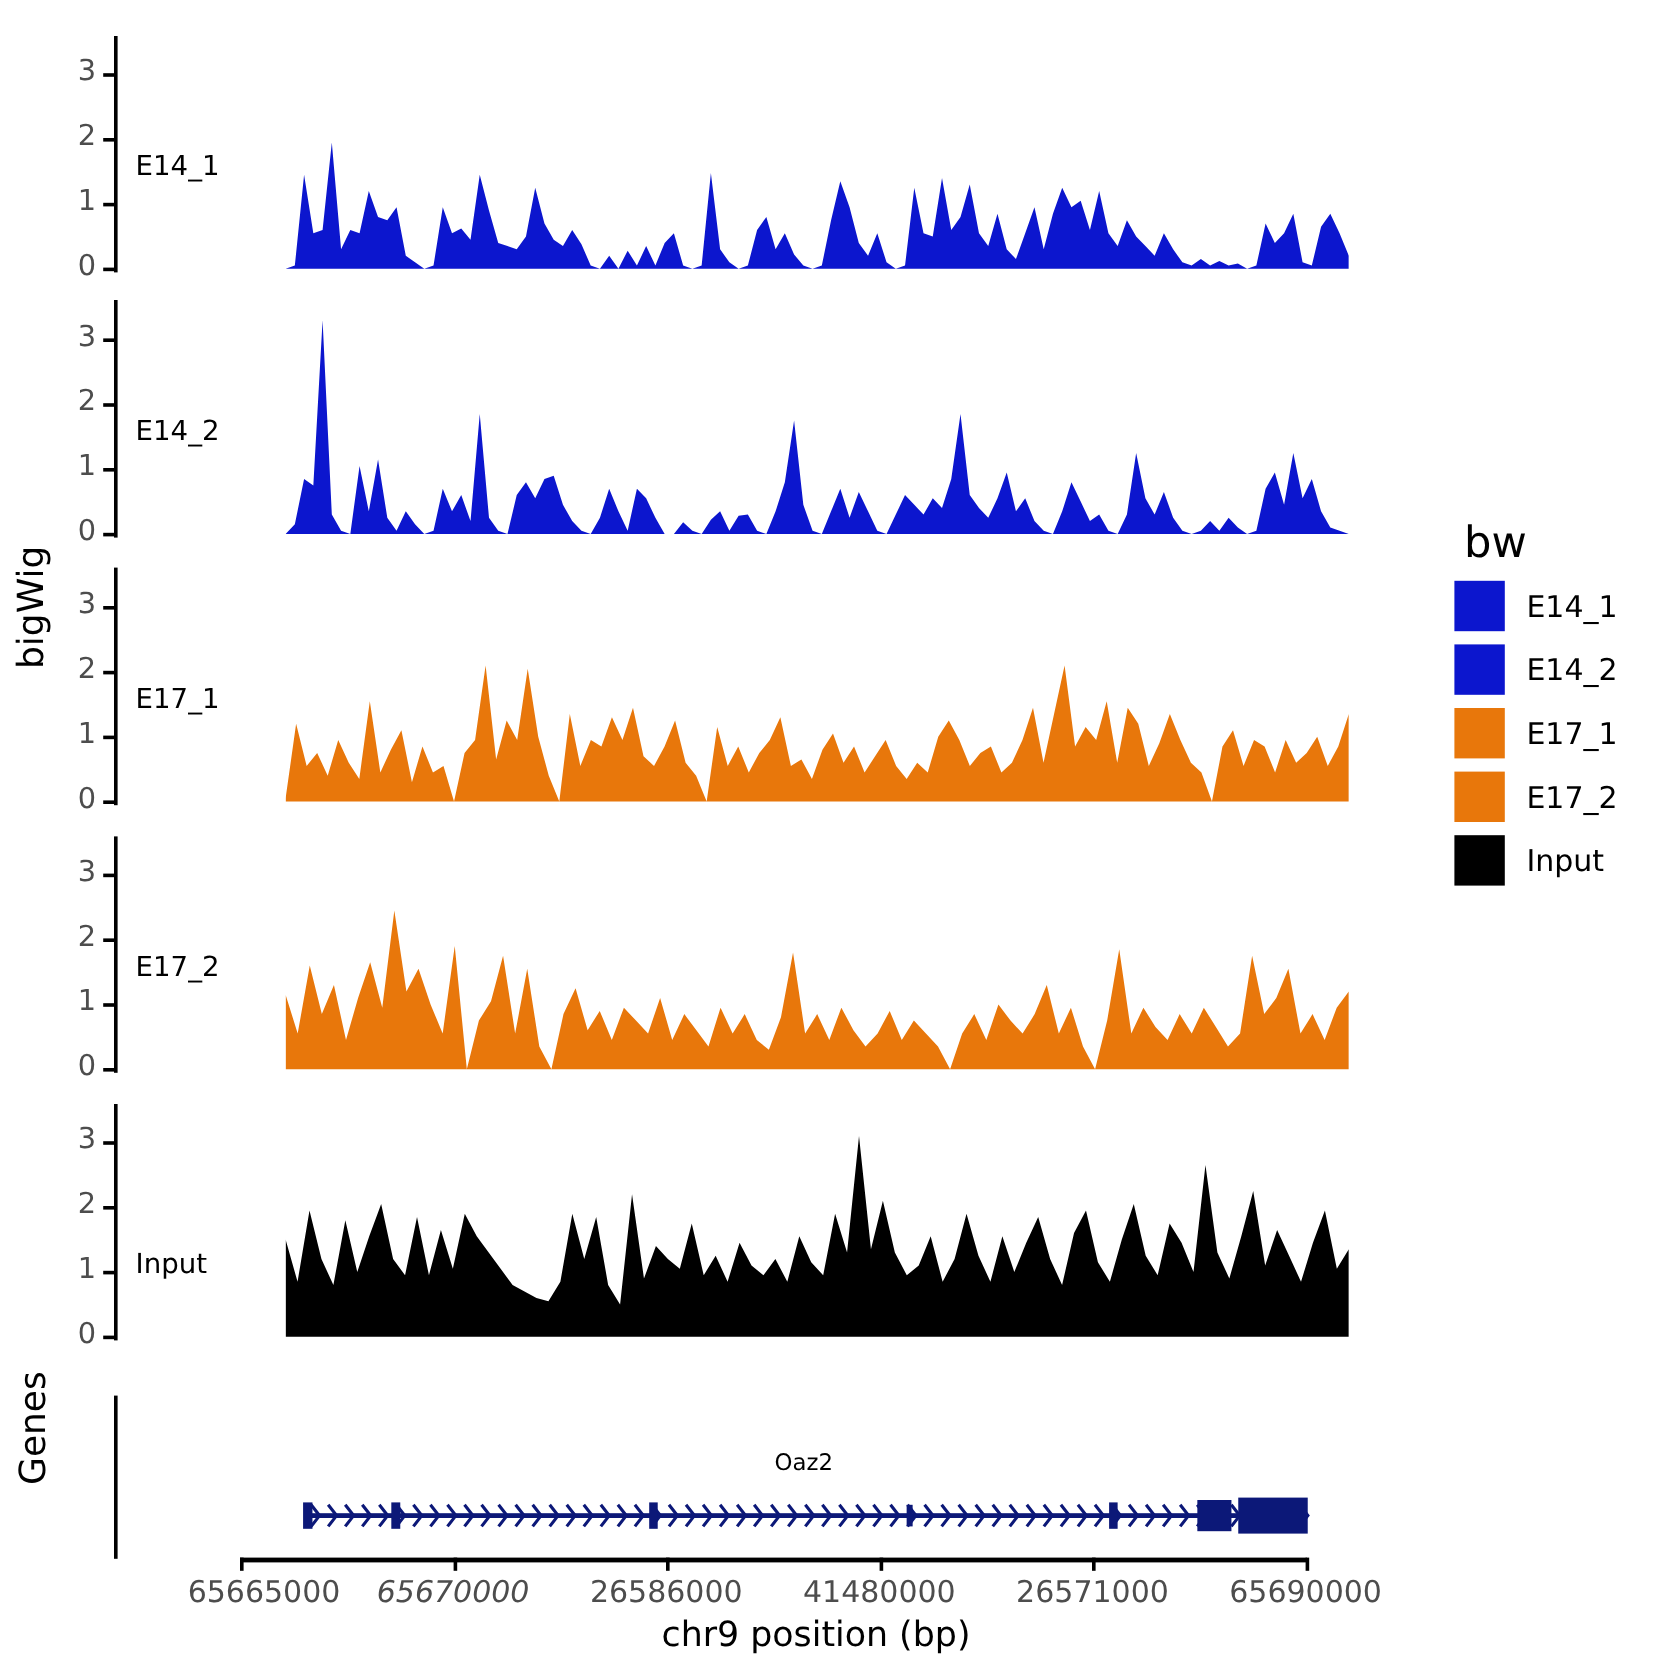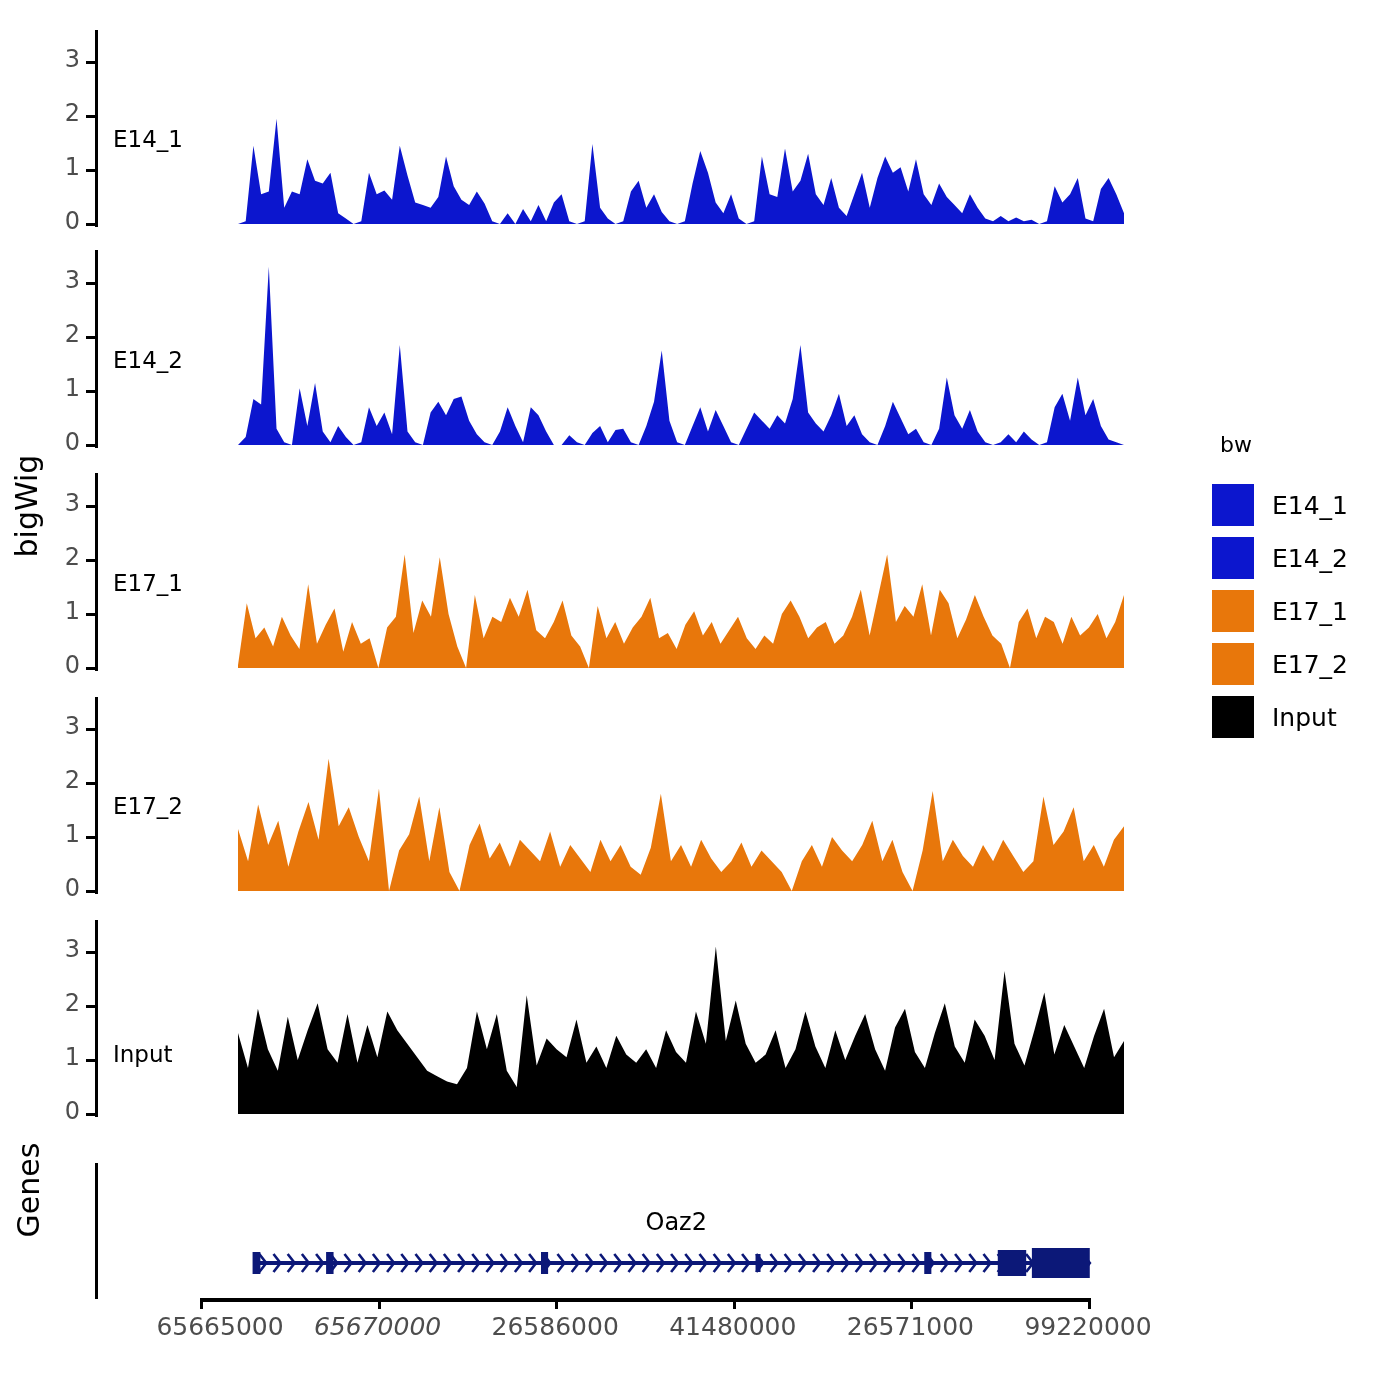--- a/index.html
+++ b/index.html
@@ -21,42 +21,43 @@
   .ticklab{position:absolute;width:40px;text-align:right;left:40px;
            font-size:24px;color:#4d4d4d;line-height:1;}
   .trklab{position:absolute;font-size:23px;color:#000;left:113px;white-space:nowrap;}
 
   .plotarea{position:absolute;left:238px;}
   .plotarea svg{display:block;}
 
   
   .genes-axis{position:absolute;left:95px;width:3px;background:#000;
               top:1163px;height:136px;}
-  .gene-name{position:absolute;font-size:24px;color:#000;white-space:nowrap;}
+  .gene-name{position:absolute;font-size:19px;color:#000;white-space:nowrap;}
 
   
   .xaxis-line{position:absolute;left:200px;top:1298px;width:889px;height:4px;background:#000;}
   .xtick{position:absolute;top:1298px;width:3px;height:11px;background:#000;}
   .xticklab{position:absolute;top:1312px;font-size:25px;color:#4d4d4d;
             white-space:nowrap;transform:translateX(-50%);}
 
   
   .legend{position:absolute;left:1212px;top:432px;}
-  .legend-title{position:absolute;left:8px;top:0;font-size:22px;color:#000;}
+  .legend-title{position:absolute;left:8px;top:0;font-size:36px;color:#000;}
   .legend-row{position:absolute;display:flex;align-items:center;}
   .swatch{width:42px;height:42px;display:block;}
   .legend-lab{margin-left:18px;font-size:25px;color:#000;white-space:nowrap;}
 </style>
 </head>
 <body>
 
 <div class="root">
 
   <div class="ylab-main">bigWig</div>
   <div class="ylab-genes">Genes</div>
+  <div class="xlab">chr9 position (bp)</div>
 
   <div id="panels">
       <div class="axisline" style="top: 30px; height: 197px;"></div>
       <div class="tick" style="top: 223px;"></div>
       <div class="ticklab" style="top: 209px;">0</div>
       <div class="tick" style="top: 169px;"></div>
       <div class="ticklab" style="top: 155px;">1</div>
       <div class="tick" style="top: 115px;"></div>
       <div class="ticklab" style="top: 101px;">2</div>
       <div class="tick" style="top: 61px;"></div>
@@ -209,21 +210,21 @@
       <div class="xticklab" style="left: 200px; margin-left: 20px;">65665000</div>
       <div class="xtick" style="left: 377.6px;"></div>
       <div class="xticklab" style="left: 377.6px; font-style: italic;">65670000</div>
       <div class="xtick" style="left: 555.2px;"></div>
       <div class="xticklab" style="left: 555.2px;">26586000</div>
       <div class="xtick" style="left: 732.8px;"></div>
       <div class="xticklab" style="left: 732.8px;">41480000</div>
       <div class="xtick" style="left: 910.4px;"></div>
       <div class="xticklab" style="left: 910.4px;">26571000</div>
       <div class="xtick" style="left: 1088px;"></div>
-      <div class="xticklab" style="left: 1088px;">99220000</div>
+      <div class="xticklab" style="left: 1088px;">65690000</div>
     </div>
 
   <div class="legend">
     <div class="legend-title">bw</div>
     <div id="legend-rows">
         <div class="legend-row" style="left: 0px; top: 52px;">
           <span class="swatch" style="background: rgb(12, 22, 206);"></span>
           <span class="legend-lab">E14_1</span>
         </div>
         <div class="legend-row" style="left: 0px; top: 105px;">

